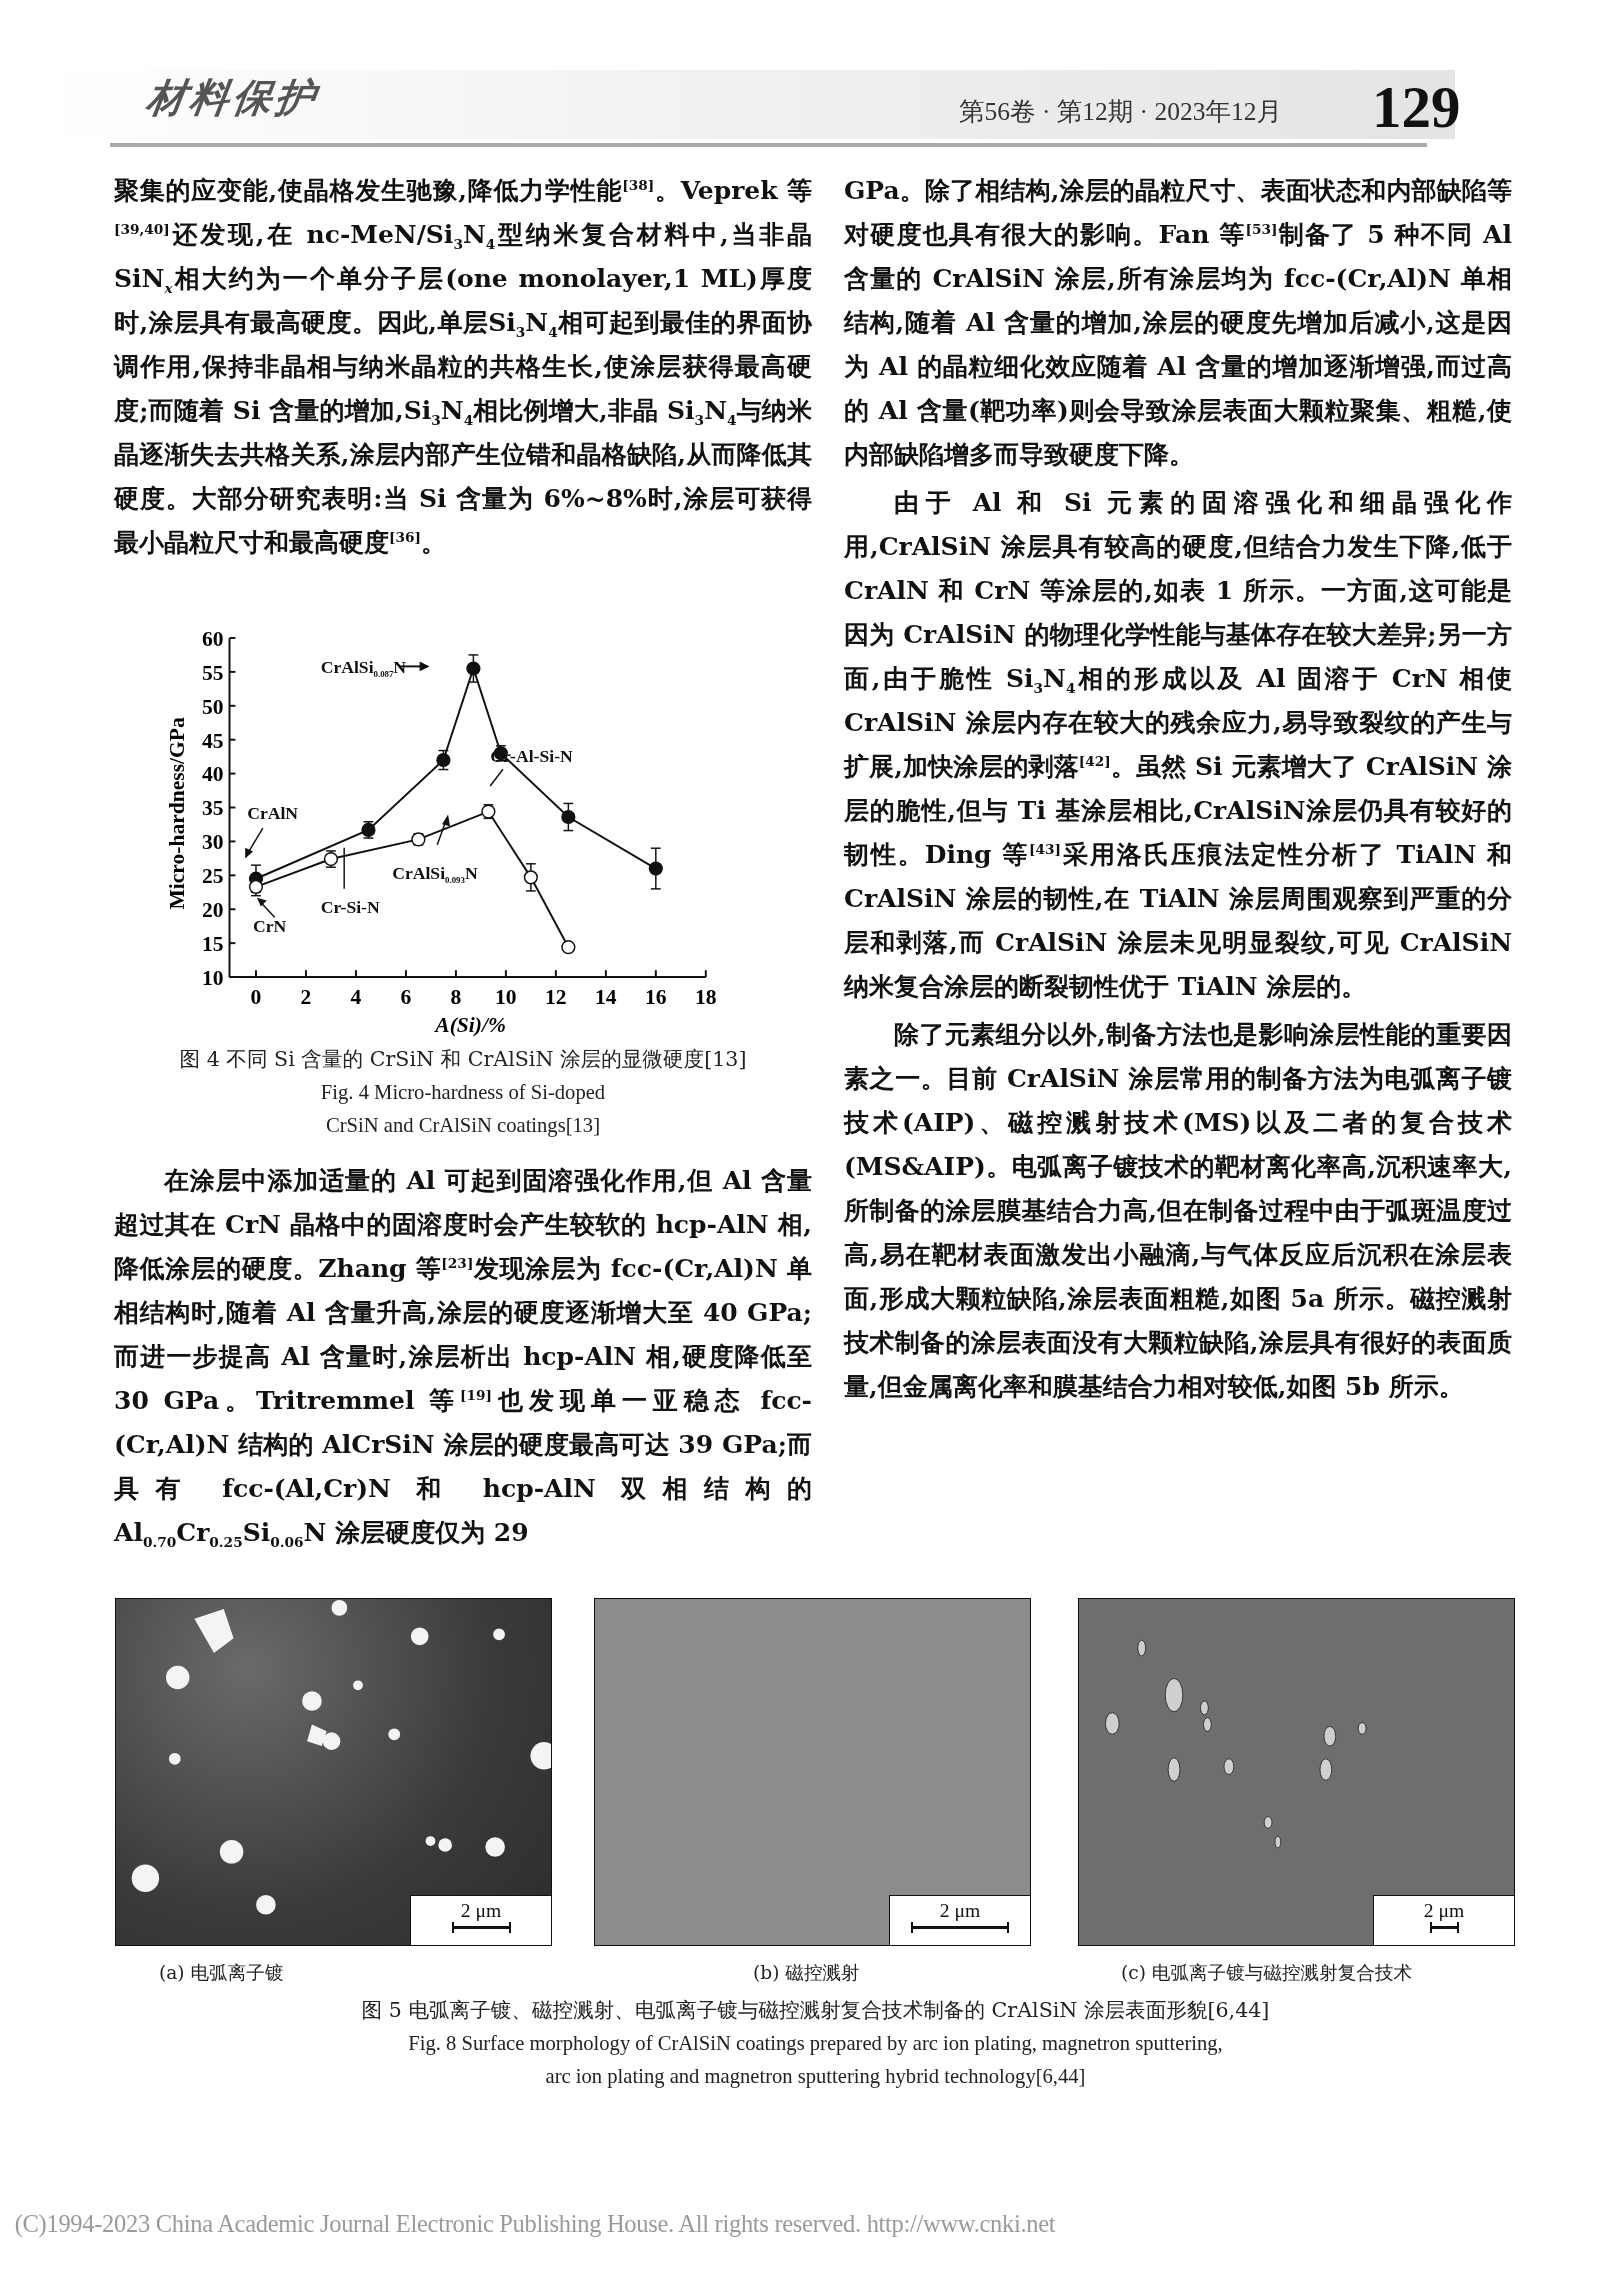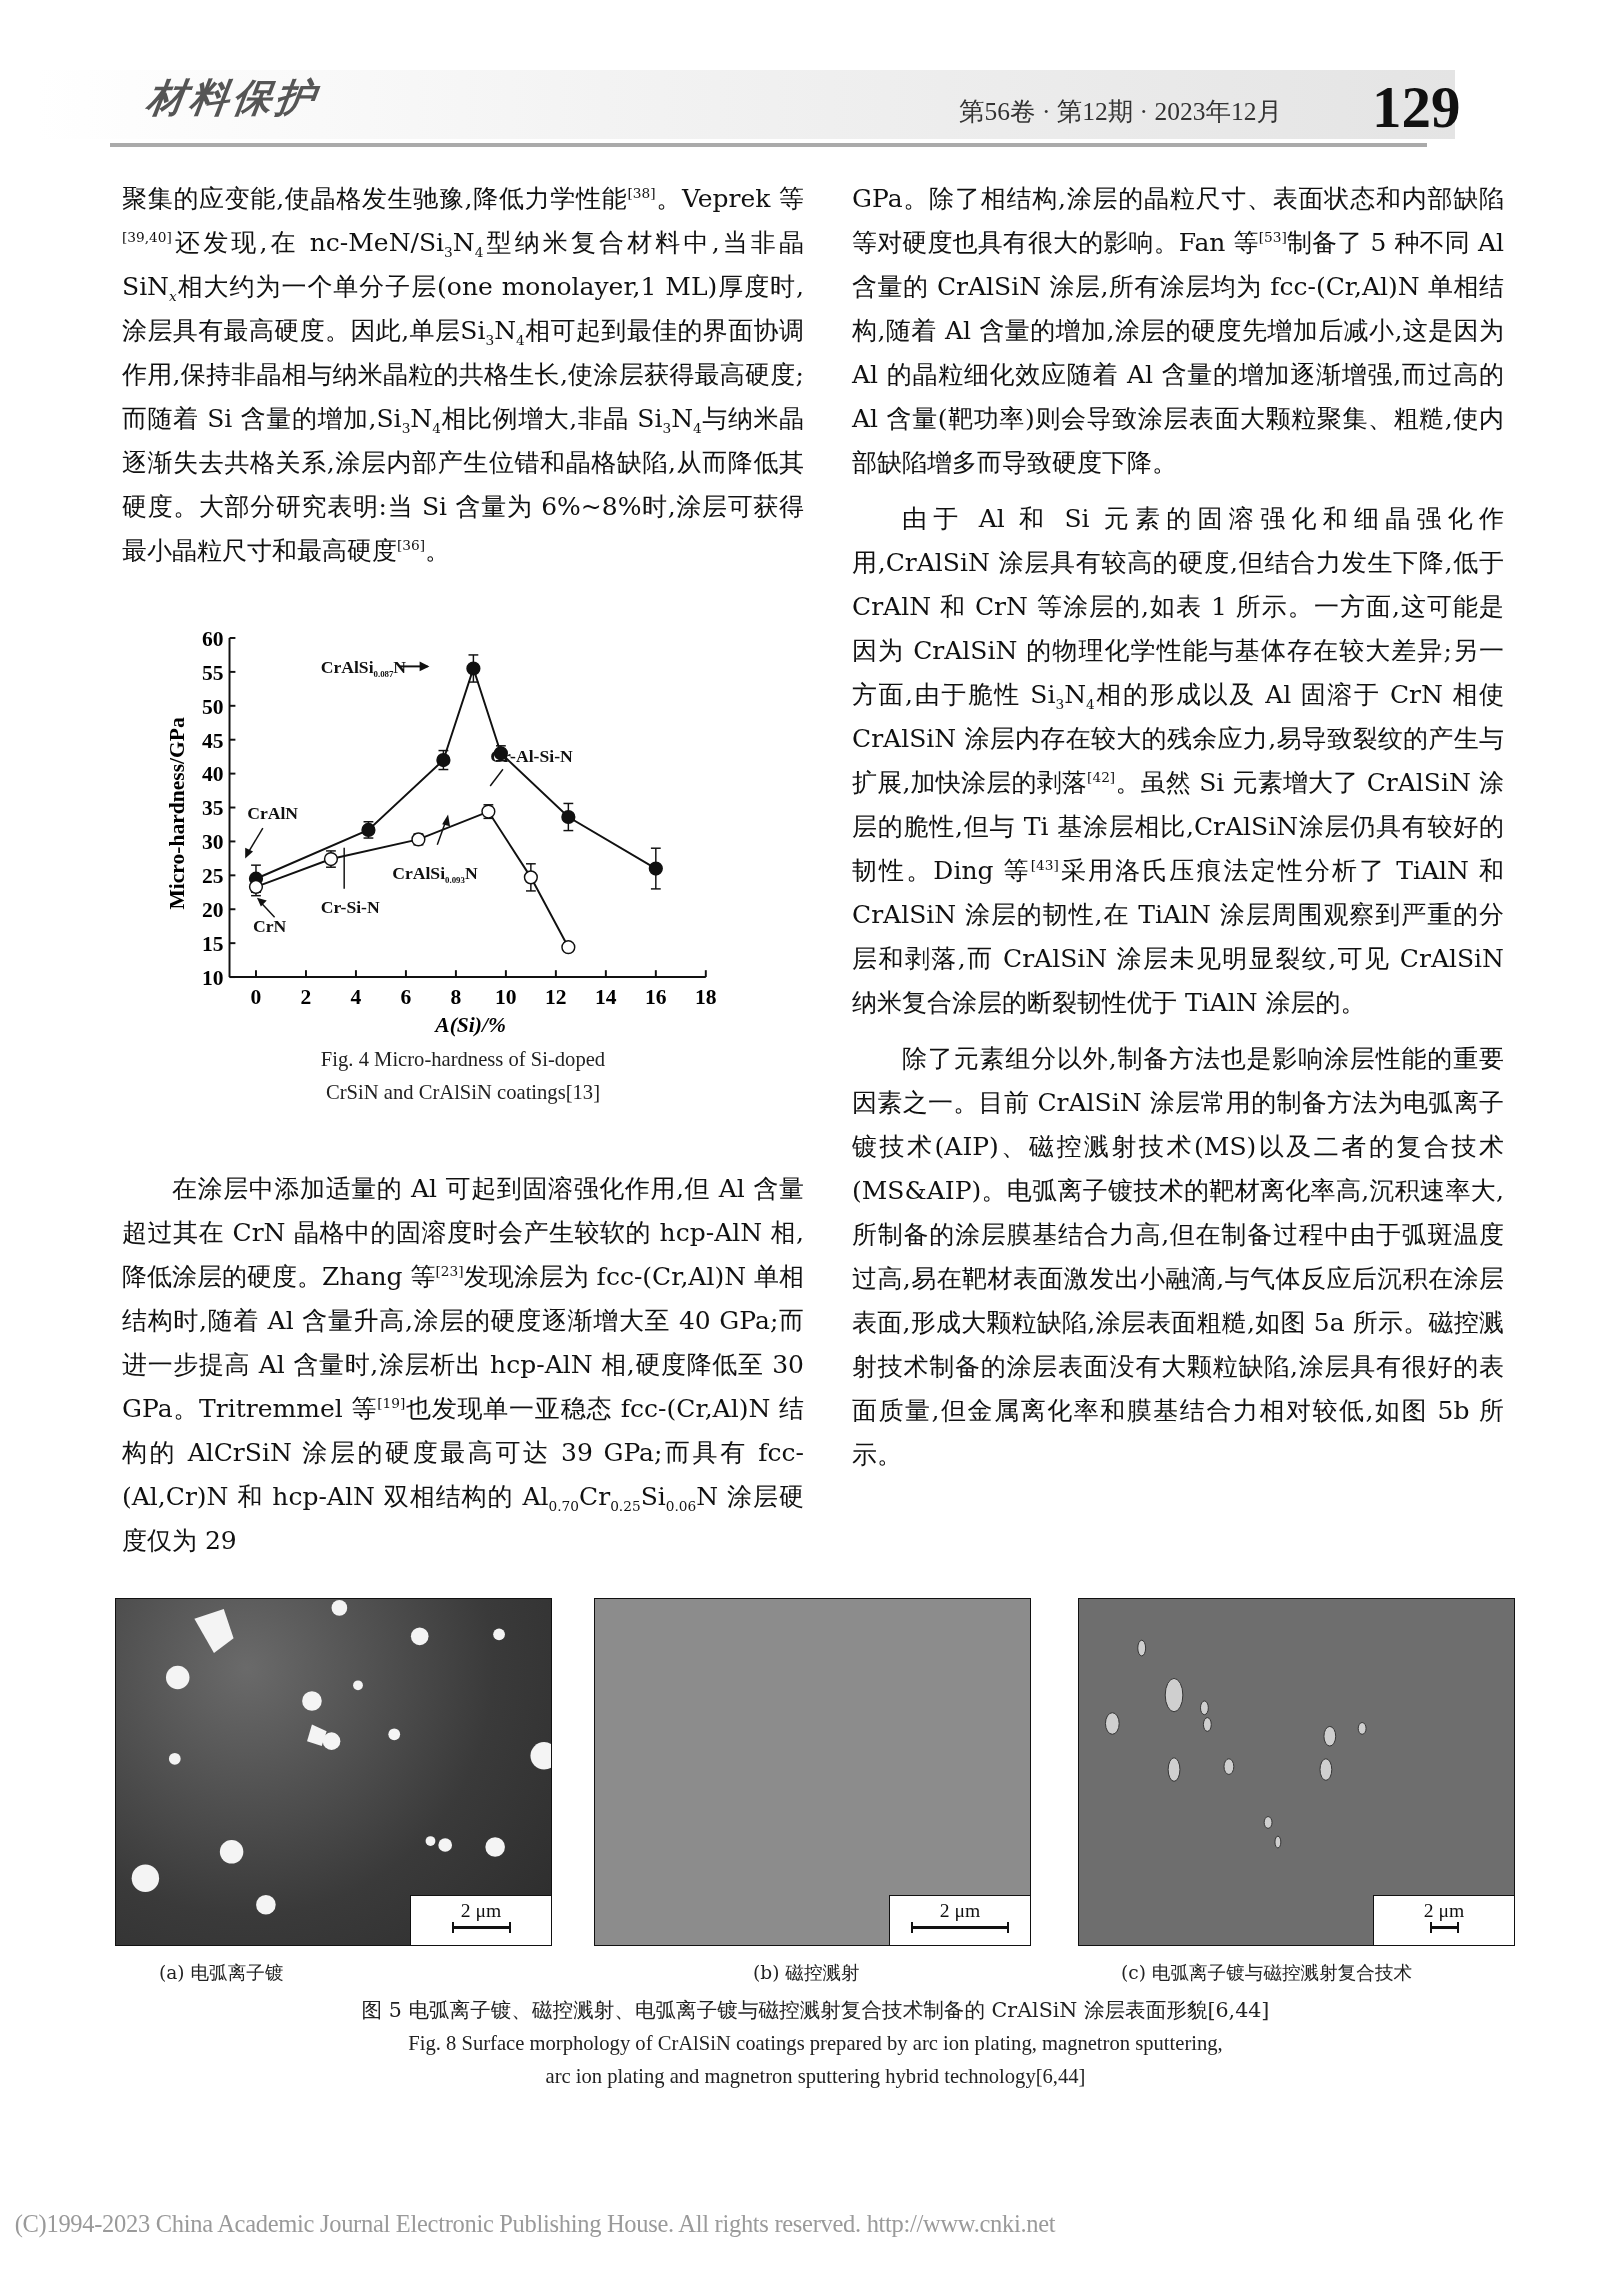--- a/index.html
+++ b/index.html
@@ -3,21 +3,21 @@
 <meta charset="utf-8">
 <style>
   html,body{margin:0;padding:0;background:#fff;}
   body{width:1621px;height:2293px;position:relative;overflow:hidden;font-family:"DejaVu Serif","Liberation Serif",serif;color:#111;}
   .header{position:absolute;left:36px;top:70px;width:1419px;height:69px;background:linear-gradient(90deg,#fff 0%,#f3f3f3 40%,#e4e4e4 100%);}
   .logo{position:absolute;left:147px;top:71px;font-family:"DejaVu Serif",serif;font-size:39px;font-style:italic;font-weight:bold;color:#555;letter-spacing:3.9px;transform:skewX(-8deg);}
   .issue{position:absolute;left:959px;top:94px;font-size:25.5px;color:#333;font-family:"Liberation Serif",serif;}
   .pagenum{position:absolute;left:1372px;top:73px;font-size:59px;font-weight:bold;font-family:"Liberation Serif",serif;color:#111;text-align:center;}
   .rule{position:absolute;left:110px;top:143px;width:1317px;height:3.9px;background:#aaa;}
   .col{position:absolute;font-size:25px;line-height:44px;text-align:justify;font-family:"DejaVu Serif","Liberation Serif",serif;}
-  .col p{margin:12px;}
+  .col p{margin:4px;font-weight:bold;}
   .indent{text-indent:2em;}
   sup,sub{font-size:13.7px;line-height:0;}
   .figcap{position:absolute;text-align:center;font-size:20.6px;line-height:33px;color:#222;}
   .figcap .en{font-family:"Liberation Serif",serif;}
   .chart{position:absolute;left:157px;top:627px;}
   .chart text{font-family:"Liberation Serif",serif;}
   .sem{position:absolute;top:1598px;width:435px;height:346px;border:1px solid #111;overflow:hidden;}
   .sem .bar{position:absolute;right:0;bottom:0;width:140px;height:49px;background:#fff;border-left:1px solid #111;border-top:1px solid #111;text-align:center;font-size:19.6px;font-family:Liberation Serif, serif;}
   .sem .bar span{display:block;padding-top:3.9px;}
   .sem .bar i{display:block;margin:3.9px auto 0;height:2.9px;background:#111;position:relative;}
@@ -164,20 +164,21 @@
     <polygon points="102,276 112,279 106,285" fill="#111"></polygon>
     <text x="167" y="292">Cr-Si-N</text>
     <line x1="191" y1="267" x2="191" y2="225" stroke="#111" stroke-width="1.5"></line>
     <text x="240" y="257">CrAlSi<tspan font-size="9" dy="4">0.093</tspan><tspan dy="-4">N</tspan></text>
     <line x1="286" y1="222" x2="295" y2="197" stroke="#111" stroke-width="1.5"></line>
     <polygon points="297,191 291,201 299,203" fill="#111"></polygon>
   </g>
 </svg>
 
 <div class="figcap" style="left:110px;top:1043px;width:706px;">
+  <div>图 4 不同 Si 含量的 CrSiN 和 CrAlSiN 涂层的显微硬度[13]</div>
   <div class="en">Fig. 4 Micro-hardness of Si-doped</div>
   <div class="en">CrSiN and CrAlSiN coatings[13]</div>
 </div>
 
 <div class="col" style="left:110px;top:1155px;width:706px;">
   <p class="indent">在涂层中添加适量的 Al 可起到固溶强化作用,但 Al 含量超过其在 CrN 晶格中的固溶度时会产生较软的 hcp-AlN 相,降低涂层的硬度。Zhang 等<sup>[23]</sup>发现涂层为 fcc-(Cr,Al)N 单相结构时,随着 Al 含量升高,涂层的硬度逐渐增大至 40 GPa;而进一步提高 Al 含量时,涂层析出 hcp-AlN 相,硬度降低至 30 GPa。Tritremmel 等<sup>[19]</sup>也发现单一亚稳态 fcc-(Cr,Al)N 结构的 AlCrSiN 涂层的硬度最高可达 39 GPa;而具有 fcc-(Al,Cr)N 和 hcp-AlN 双相结构的 Al<sub>0.70</sub>Cr<sub>0.25</sub>Si<sub>0.06</sub>N 涂层硬度仅为 29</p>
 </div>
 
 <div class="col" style="left:840px;top:165px;width:676px;">
   <p>GPa。除了相结构,涂层的晶粒尺寸、表面状态和内部缺陷等对硬度也具有很大的影响。Fan 等<sup>[53]</sup>制备了 5 种不同 Al 含量的 CrAlSiN 涂层,所有涂层均为 fcc-(Cr,Al)N 单相结构,随着 Al 含量的增加,涂层的硬度先增加后减小,这是因为 Al 的晶粒细化效应随着 Al 含量的增加逐渐增强,而过高的 Al 含量(靶功率)则会导致涂层表面大颗粒聚集、粗糙,使内部缺陷增多而导致硬度下降。</p>

